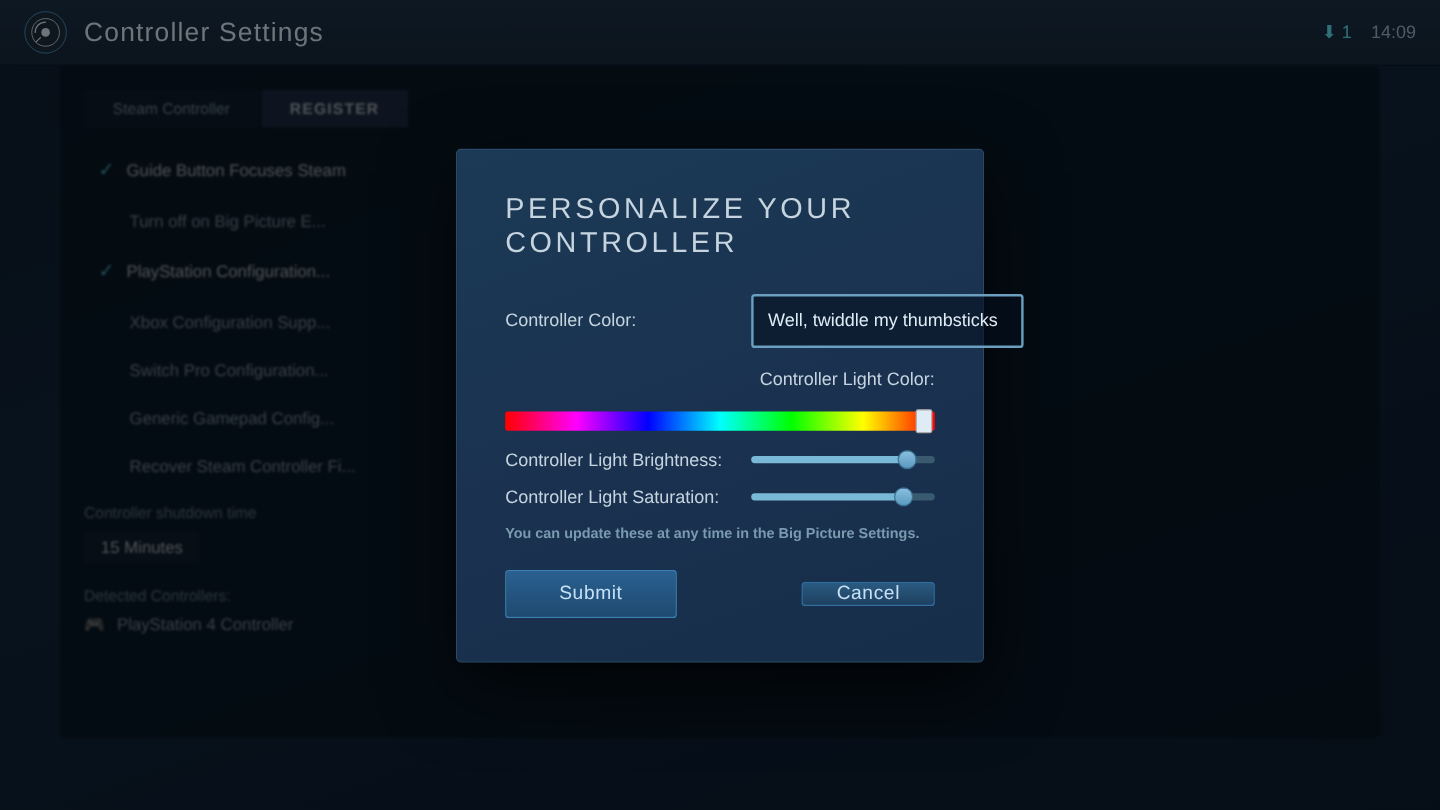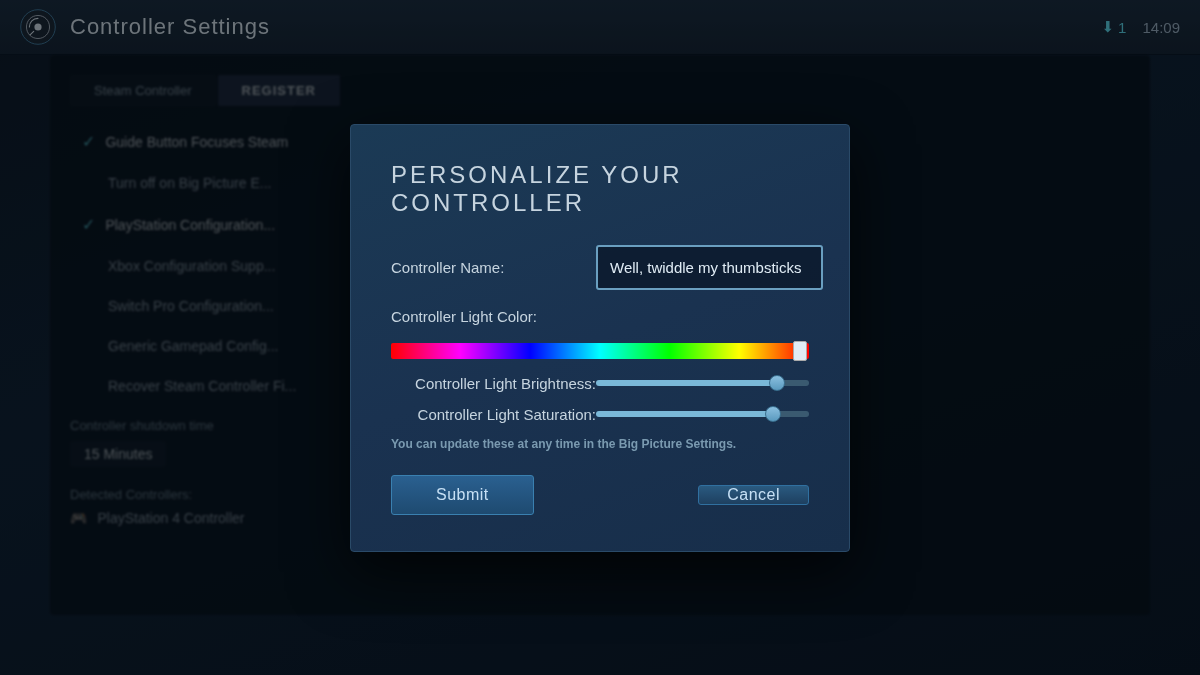--- a/index.html
+++ b/index.html
@@ -146,21 +146,21 @@
       position: absolute;
       top: 0; left: 0; right: 0; bottom: 0;
       background: rgba(0, 0, 0, 0.45);
     }
 
     .modal {
       position: absolute;
       top: 50%;
       left: 50%;
       transform: translate(-50%, -50%);
-      width: 500px;
+      width: 440px;
       background: linear-gradient(160deg, #1b3a55 0%, #1a3250 50%, #172e4a 100%);
       border: 1px solid #2a4a68;
       border-radius: 4px;
       padding: 36px 40px 36px 40px;
       box-shadow: 0 20px 60px rgba(0,0,0,0.7);
     }
 
     .modal-title {
       color: #c6d4df;
       font-size: 24px;
@@ -222,20 +222,21 @@
     }
 
     .color-row {
       margin-bottom: 16px;
     }
 
     .color-label {
       color: #c6d4df;
       font-size: 15px;
       margin-bottom: 18px;
+      text-align: right;
     }
 
     .color-slider-track {
       width: 100%;
       height: 16px;
       border-radius: 2px;
       background: linear-gradient(to right,
         #ff0000 0%,
         #ff00ff 16.6%,
         #0000ff 33.3%,
@@ -256,21 +257,20 @@
       height: 20px;
       background: #e0ecf5;
       border-radius: 2px;
       border: 1px solid #aaa;
     }
 
     .slider-row {
       display: flex;
       align-items: center;
       margin-bottom: 14px;
-      text-align: right;
     }
 
     .slider-label {
       color: #c6d4df;
       font-size: 15px;
       width: 205px;
       flex-shrink: 0;
     }
 
     .slider-track {
@@ -401,21 +401,21 @@
     <span>PlayStation 4 Controller</span>
   </div>
 </div>
 
 <div class="overlay"></div>
 
 <div class="modal">
   <div class="modal-title">PERSONALIZE YOUR CONTROLLER</div>
 
   <div class="form-row">
-    <label class="form-label">Controller Name:</label>
+    <label class="form-label">Controller Color:</label>
     <input class="form-input" type="text" value="Well, twiddle my thumbsticks" style="">
   </div>
 
 
   <div class="color-row">
     <div class="color-label">Controller Light Color:</div>
     <div class="color-slider-track">
       <div class="color-slider-thumb"></div>
     </div>
   </div>

